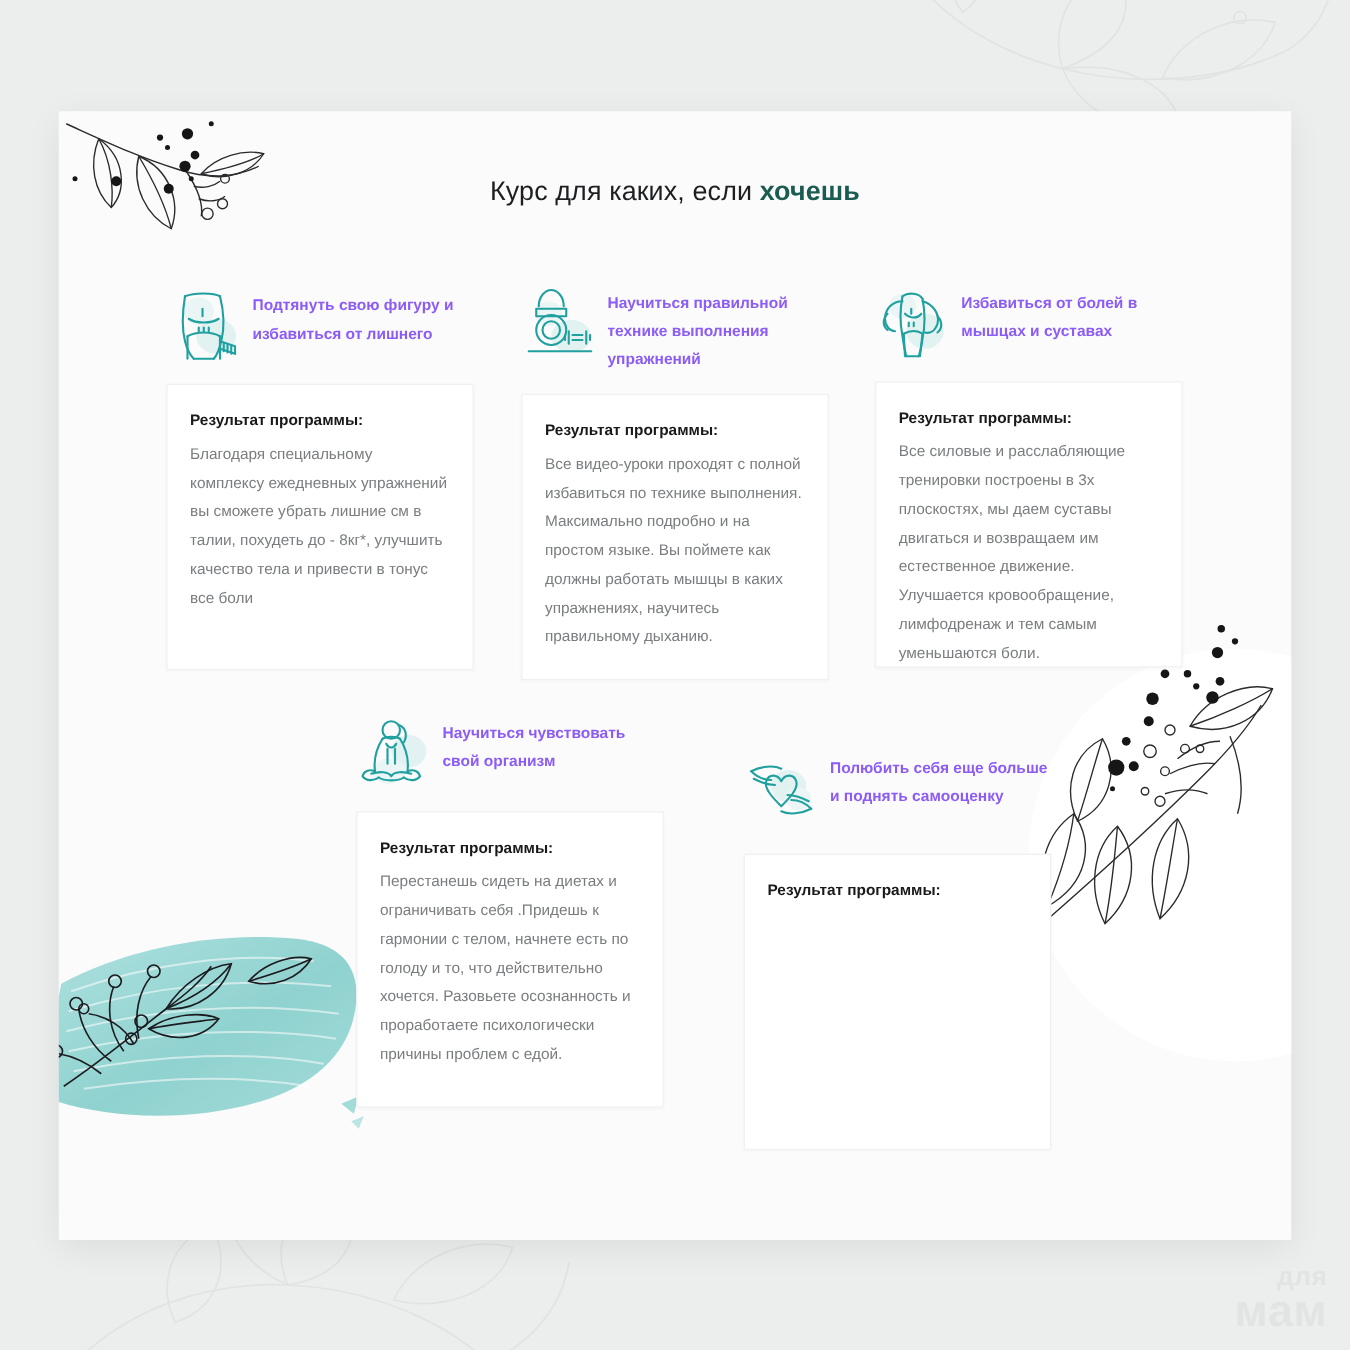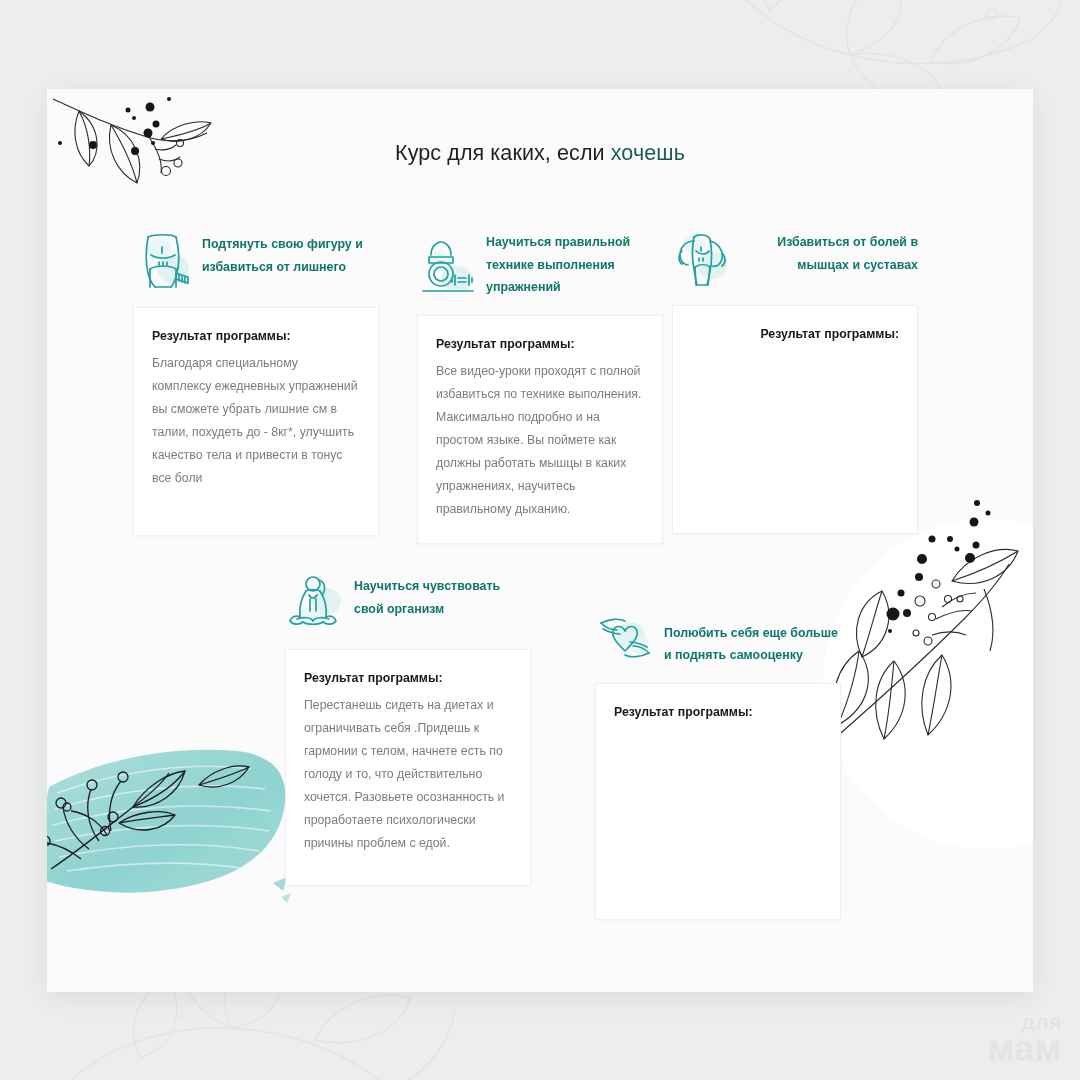--- a/index.html
+++ b/index.html
@@ -61,21 +61,21 @@
     left: 0;
     width: 100%;
     text-align: center;
     font-size: 21.5px;
     font-weight: 400;
     color: #1d1f21;
     letter-spacing: .1px;
   }
   .title .accent {
     color: #1b5c52;
-    font-weight: 400;
+    font-weight: 700;
   }
 
   
   .grid {
     position: absolute;
     left: 0; top: 0;
     width: 100%; height: 100%;
   }
   .block {
     position: absolute;
@@ -91,21 +91,21 @@
   .icon-wrap {
     flex: 0 0 auto;
     width: 60px;
     height: 62px;
     position: relative;
   }
   .icon-wrap svg { display: block; width: 100%; height: 100%; }
   .block-title {
     font-size: 12.4px;
     font-weight: 700;
-    color: #0f766e;
+    color: #8b5cf6;
     line-height: 1.82;
     padding-top: 4px;
   }
   .card {
     background: #ffffff;
     border: 1px solid #f0f0f0;
     box-shadow: 0 1px 3px rgba(0,0,0,0.035);
     padding: 17px 18px 22px 18px;
     box-sizing: border-box;
   }
@@ -119,32 +119,32 @@
   .card-body {
     font-size: 12.3px;
     color: #7a7d80;
     line-height: 1.87;
     white-space: pre-line;
   }
 
   
   .b1 { left: 86px;  top: 140px; }
   .b2 { left: 370px; top: 138px; }
-  .b3 { left: 625px; top: 138px; text-align: right; }
+  .b3 { left: 653px; top: 138px; }
   .b1 .card { width: 246px; height: 229px; }
   .b2 .card { width: 246px; height: 229px; }
   .b3 .card { width: 246px; height: 229px; }
 
   
   .b4 { left: 238px; top: 482px; }
   .b5 { left: 548px; top: 510px; }
   .b4 .card { width: 246px; height: 237px; }
   .b5 .card { width: 246px; height: 237px; }
 
-  .b2 .block-head, .b5 .block-head { min-height: 68px; align-items: flex-end; }
+  .b2 .block-head, .b5 .block-head { min-height: 68px; }
 
   
   .watermark {
     position: absolute;
     right: 18px;
     bottom: 14px;
     text-align: right;
     color: #e2e3e3;
     line-height: .95;
     pointer-events: none;
@@ -399,20 +399,21 @@
               <path d="M10 24 C6 28 6 34 10 37"></path>
               <path d="M50 26 C54 30 54 36 50 39"></path>
             </g>
           </svg>
         </span>
         <div class="block-title">Избавиться от болей в
 мышцах и суставах</div>
       </div>
       <div class="card">
         <div class="card-label">Результат программы:</div>
+        <div class="card-body">Все силовые и расслабляющие тренировки построены в 3х плоскостях, мы даем суставы двигаться и возвращаем им естественное движение. Улучшается кровообращение, лимфодренаж и тем самым уменьшаются боли.</div>
       </div>
     </div>
 
     <div class="block b4">
       <div class="block-head">
         <span class="icon-wrap">
           <svg viewBox="0 0 60 62">
             <g opacity=".3">
               <ellipse cx="42" cy="30" rx="14" ry="13" fill="#a9dedd"></ellipse>
               <ellipse cx="26" cy="46" rx="14" ry="10" fill="#c8eae9"></ellipse>

